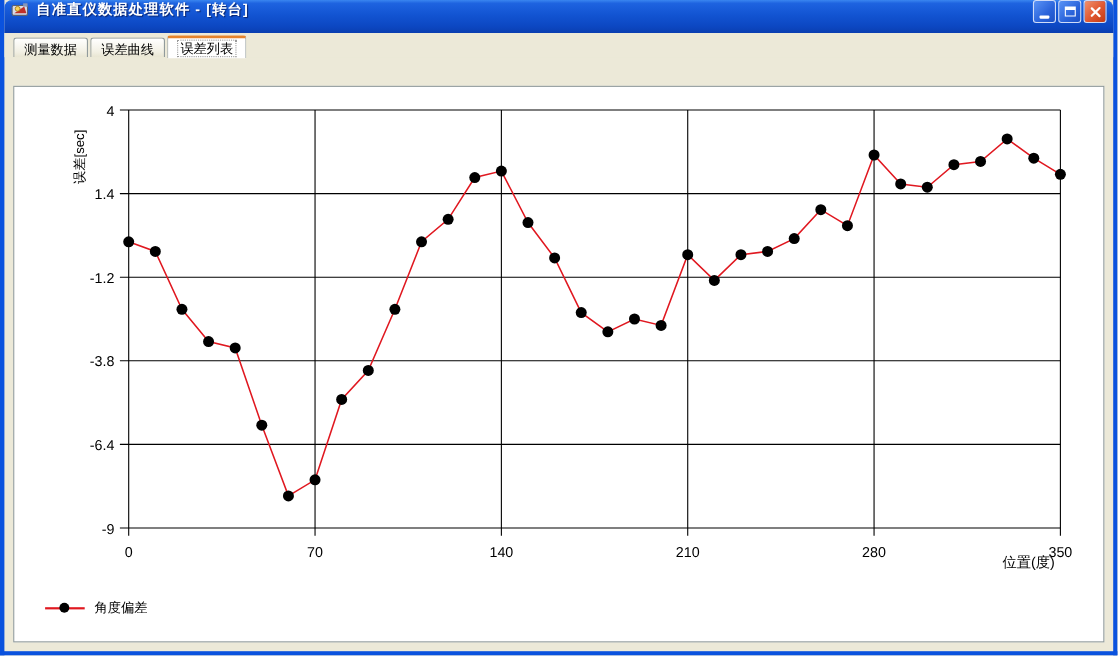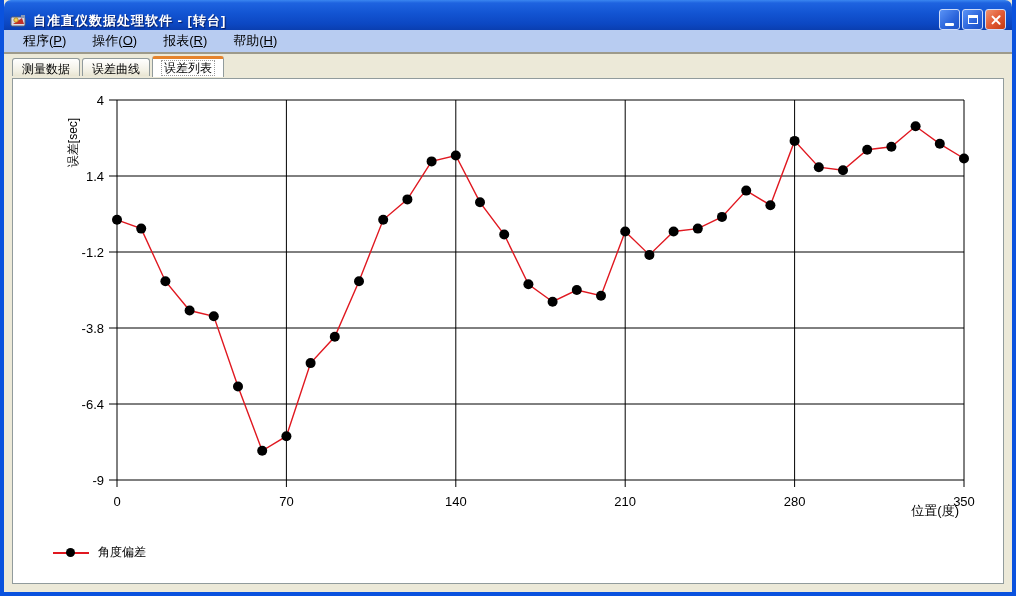--- a/index.html
+++ b/index.html
@@ -4,21 +4,21 @@
 <style>
   * { margin:0; padding:0; box-sizing:border-box; }
   html,body { width:1016px; height:596px; overflow:hidden; }
   body { font-family:"Liberation Sans","DejaVu Sans",sans-serif; font-size:13px; background:#ece9d8; }
 
   .window { position:relative; width:1016px; height:596px;
             border-left:4px solid #0a52de; border-right:4px solid #0a52de; border-bottom:4px solid #0a52de;
             background:#ece9d8; }
 
   
-  .titlebar { height:30px; display:flex; align-items:flex-end;
+  .titlebar { height:30px; display:flex; align-items:flex-start;
     background:linear-gradient(180deg,#3a86f0 0%,#1e63e0 10%,#1254d2 45%,#0c47c2 80%,#0a3eb0 100%);
     border-radius:7px 7px 0 0; padding:0 6px; }
   .title-icon { width:18px; height:18px; margin-right:5px; flex:0 0 auto; }
   .title-text { color:#fff; font-weight:bold; font-size:13px; text-shadow:1px 1px 1px rgba(0,0,40,.6);
     letter-spacing:1px; flex:1 1 auto; white-space:nowrap; overflow:hidden; }
   .win-buttons { display:flex; gap:2px; }
   .win-btn { width:21px; height:21px; border-radius:3px; border:1px solid #cfdcf8;
     background:linear-gradient(135deg,#5a93f6 0%,#2a63da 60%,#1c51c6 100%);
     display:flex; align-items:center; justify-content:center; position:relative; }
   .win-btn.close { background:linear-gradient(135deg,#f0926e 0%,#e25b35 50%,#c33911 100%); }
@@ -45,21 +45,21 @@
     border-top:3px solid #e5832c; }
   .tab.active .tab-label { outline:1px dotted #9a9a9a; padding:0 2px; }
 
   
   .panel { position:absolute; left:8px; top:78px; right:8px; bottom:8px;
     background:#fff; border:1px solid #919b9c; z-index:2; }
   .chart-svg { position:absolute; left:0; top:0; }
   .y-axis-title { position:absolute; left:5px; top:55px; width:110px; text-align:center;
     font-size:12px; transform:rotate(-90deg); color:#000; white-space:nowrap; }
   .x-axis-title { position:absolute; right:44px; top:423px; font-size:13px; color:#000; }
-  .legend { position:absolute; left:40px; top:465px; display:flex; align-items:center; gap:9px; }
+  .legend { position:absolute; left:28px; top:465px; display:flex; align-items:center; gap:9px; }
   .legend-marker { position:relative; width:36px; height:10px; }
   .legend-line { position:absolute; left:0; top:4px; width:36px; height:2px; background:#e01820; }
   .legend-dot { position:absolute; left:13px; top:0.5px; width:9px; height:9px; background:#000; border-radius:50%; }
   .legend-label { font-size:12px; color:#000; }
 </style>
 </head>
 <body>
 
 <div class="window">
 
@@ -77,26 +77,20 @@
         </div>
       <div class="win-btn">
           <span class="glyph-max"></span>
         </div>
       <div class="win-btn close">
           <span class="glyph-close"></span>
         </div>
     </div>
   </div>
 
-  <div class="menubar">
-    <div class="menu-item"><span>程序(</span><span class="mn">P</span><span>)</span></div>
-    <div class="menu-item"><span>操作(</span><span class="mn">O</span><span>)</span></div>
-    <div class="menu-item"><span>报表(</span><span class="mn">R</span><span>)</span></div>
-    <div class="menu-item"><span>帮助(</span><span class="mn">H</span><span>)</span></div>
-  </div>
 
   <div class="tabstrip">
     <div class="tab"><span class="tab-label">测量数据</span></div>
     <div class="tab"><span class="tab-label">误差曲线</span></div>
     <div class="tab active"><span class="tab-label">误差列表</span></div>
   </div>
 
   <div class="panel">
     <svg class="chart-svg" width="998" height="508" viewBox="0 0 998 508">
         <line x1="96" y1="21" x2="951" y2="21" stroke="#000" stroke-width="1"></line>

